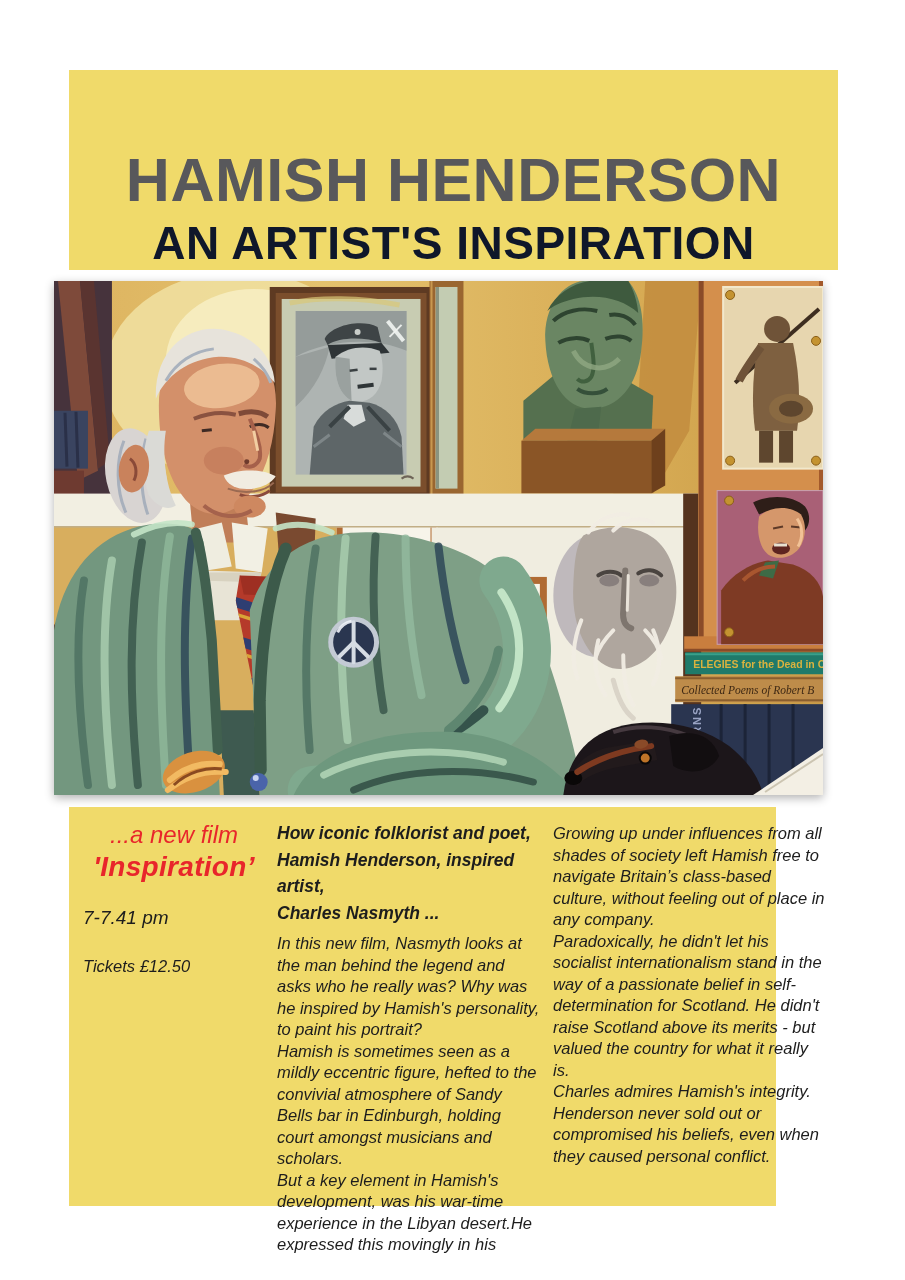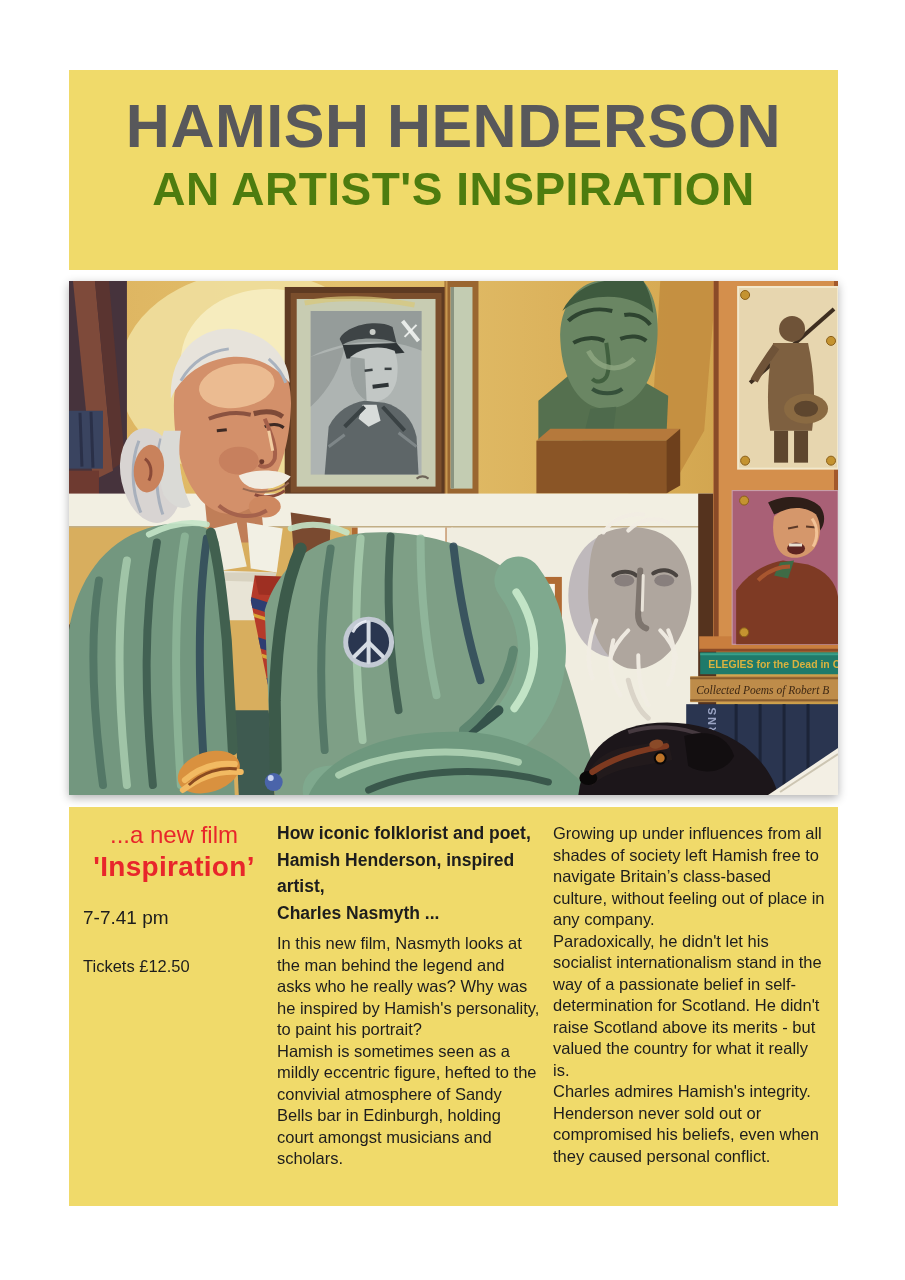--- a/index.html
+++ b/index.html
@@ -1,31 +1,31 @@
 <!DOCTYPE html>
 <html><head>
 <meta charset="utf-8">
 <style>
   html,body{margin:0;padding:0;}
   body{width:905px;height:1280px;background:#ffffff;font-family:"Liberation Sans",sans-serif;-webkit-font-smoothing:antialiased;}
   .poster{position:relative;width:905px;height:1280px;background:#fff;overflow:hidden;}
 
   
   .header-band{position:absolute;left:69px;top:70px;width:769px;height:200px;background:#F0DA6A;
-    display:flex;flex-direction:column;align-items:center;justify-content:flex-start;box-sizing:border-box;padding-top:26px;}
+    display:flex;flex-direction:column;align-items:center;justify-content:flex-end;box-sizing:border-box;padding-top:26px;}
   .title1{font-weight:bold;font-size:61px;line-height:1;color:#58585B;letter-spacing:0.5px;white-space:nowrap;}
-  .title2{font-weight:bold;font-size:46px;line-height:1.15;color:#4d7c0f;letter-spacing:0.5px;margin-top:6px;white-space:nowrap;}
+  .title2{font-weight:bold;font-size:46px;line-height:1.15;color:#0f172a;letter-spacing:0.5px;margin-top:6px;white-space:nowrap;}
 
   
-  .painting-wrap{position:absolute;left:69px;top:281px;width:769px;height:514px;box-shadow:0 3px 9px rgba(0,0,0,.30);}
+  .painting-wrap{position:absolute;left:54px;top:281px;width:769px;height:514px;box-shadow:0 3px 9px rgba(0,0,0,.30);}
   .painting-wrap svg{display:block;}
 
   
-  .bottom-block{position:absolute;left:69px;top:807px;width:769px;height:399px;background:#F0DA6A;
-    box-sizing:border-box;display:flex;gap:12px;padding:13px 10px 0 14px;color:#1d1d1d;}
+  .bottom-block{position:absolute;left:69px;top:807px;width:707px;height:399px;background:#F0DA6A;
+    box-sizing:border-box;display:flex;gap:12px;padding:13px 10px 0 14px;color:#1d1d1d;font-style:italic;}
   .col-left{width:182px;flex:none;font-size:19px;line-height:27px;}
   .col-mid{width:264px;flex:none;font-size:16.5px;line-height:21.5px;}
   .col-right{width:275px;flex:none;font-size:16.5px;line-height:21.5px;padding-top:3px;}
 
   .red-head{text-align:center;color:#E8262B;margin-bottom:20px;}
   .red-line1{font-size:24px;line-height:30px;}
   .red-line2{font-size:28px;line-height:34px;font-weight:bold;letter-spacing:.3px;}
   .datetime{margin-bottom:22px;}
   .venue{margin-bottom:22px;}
   .bold{font-weight:bold;}
@@ -362,20 +362,21 @@
 
     <div class="col-mid">
       <div class="mid-heading">
         <div>How iconic folklorist and poet,</div>
         <div>Hamish Henderson, inspired</div>
         <div>artist,</div>
         <div>Charles Nasmyth ...</div>
       </div>
       <p>In this new film, Nasmyth looks at the man behind the legend and asks who he really was? Why was he inspired by Hamish's personality, to paint his portrait?</p>
       <p>Hamish is sometimes seen as a mildly eccentric figure, hefted to the convivial atmosphere of Sandy Bells bar in Edinburgh, holding court amongst musicians and scholars.</p>
+      <p>But a key element in Hamish's development, was his war-time experience in the Libyan desert.He expressed this movingly in his</p>
     </div>
 
     <div class="col-right">
       <p>Growing up under influences from all shades of society left Hamish free to navigate Britain’s class-based culture, without feeling out of place in any company.</p>
       <p>Paradoxically, he didn't let his socialist internationalism stand in the way of a passionate belief in self-determination for Scotland. He didn't raise Scotland above its merits - but valued the country for what it really is.</p>
       <p>Charles admires Hamish's integrity. Henderson never sold out or compromised his beliefs, even when they caused personal conflict.</p>
     </div>
 
   </div>
 </div>

